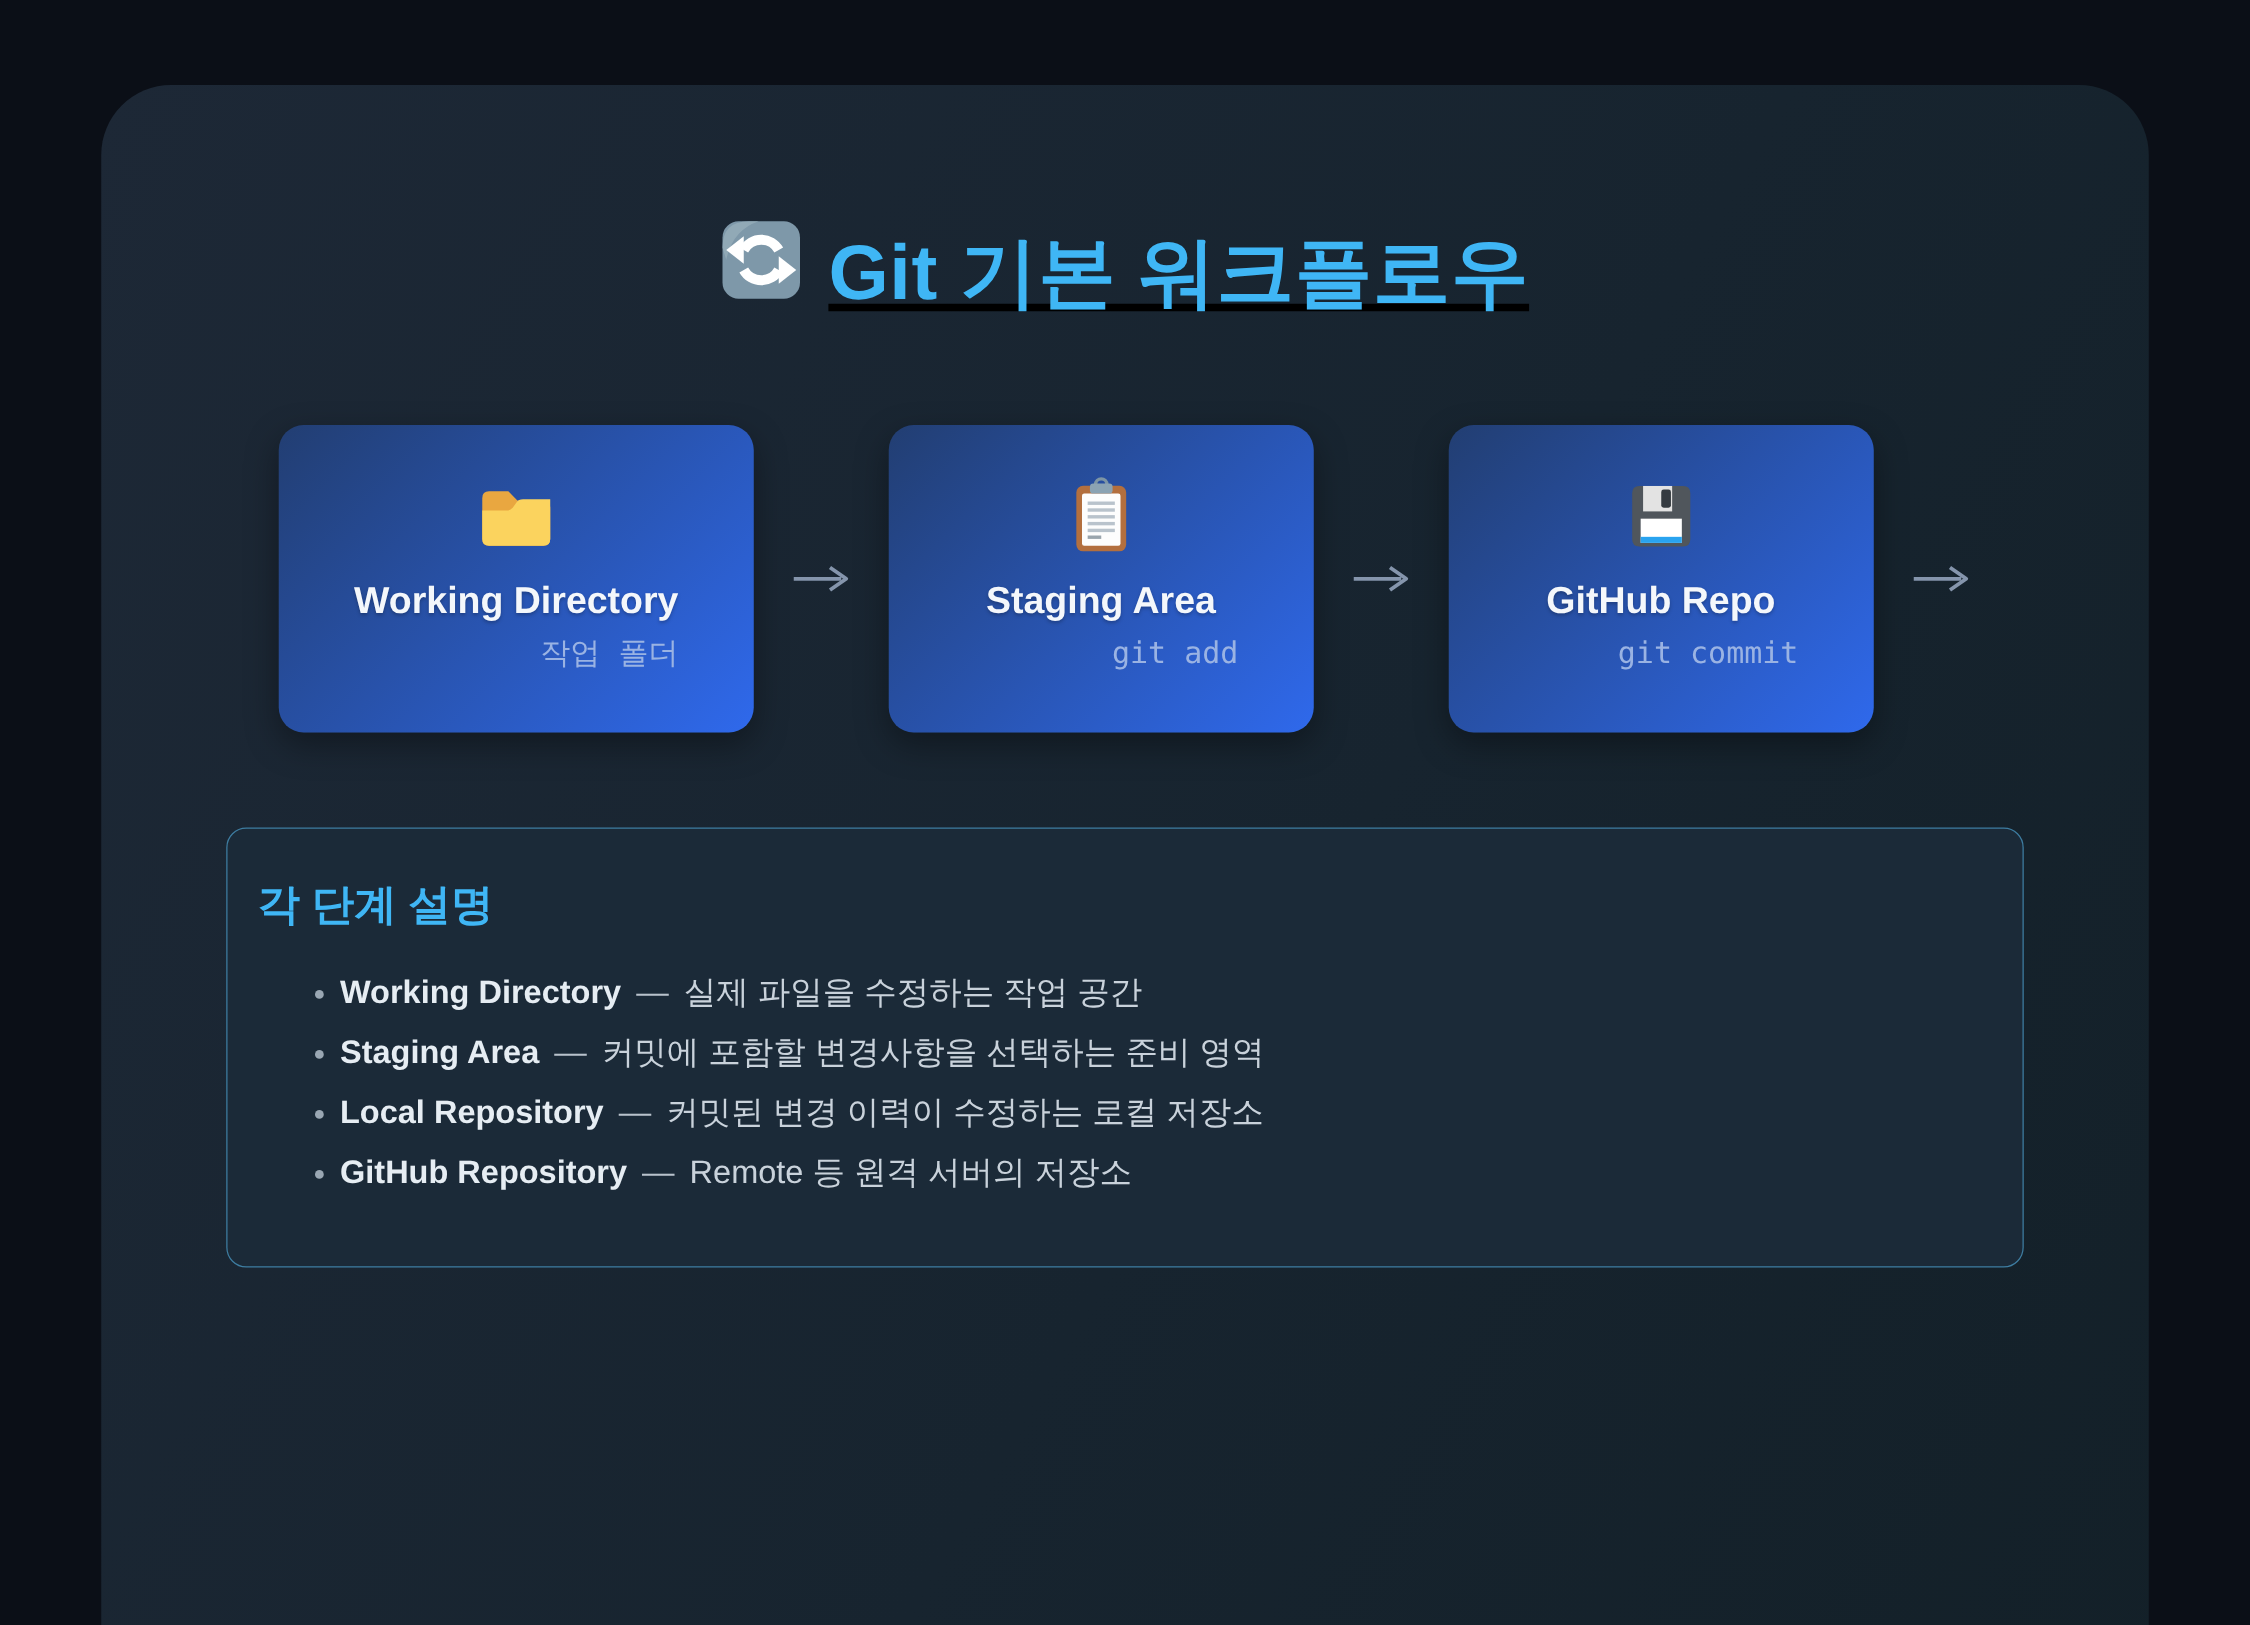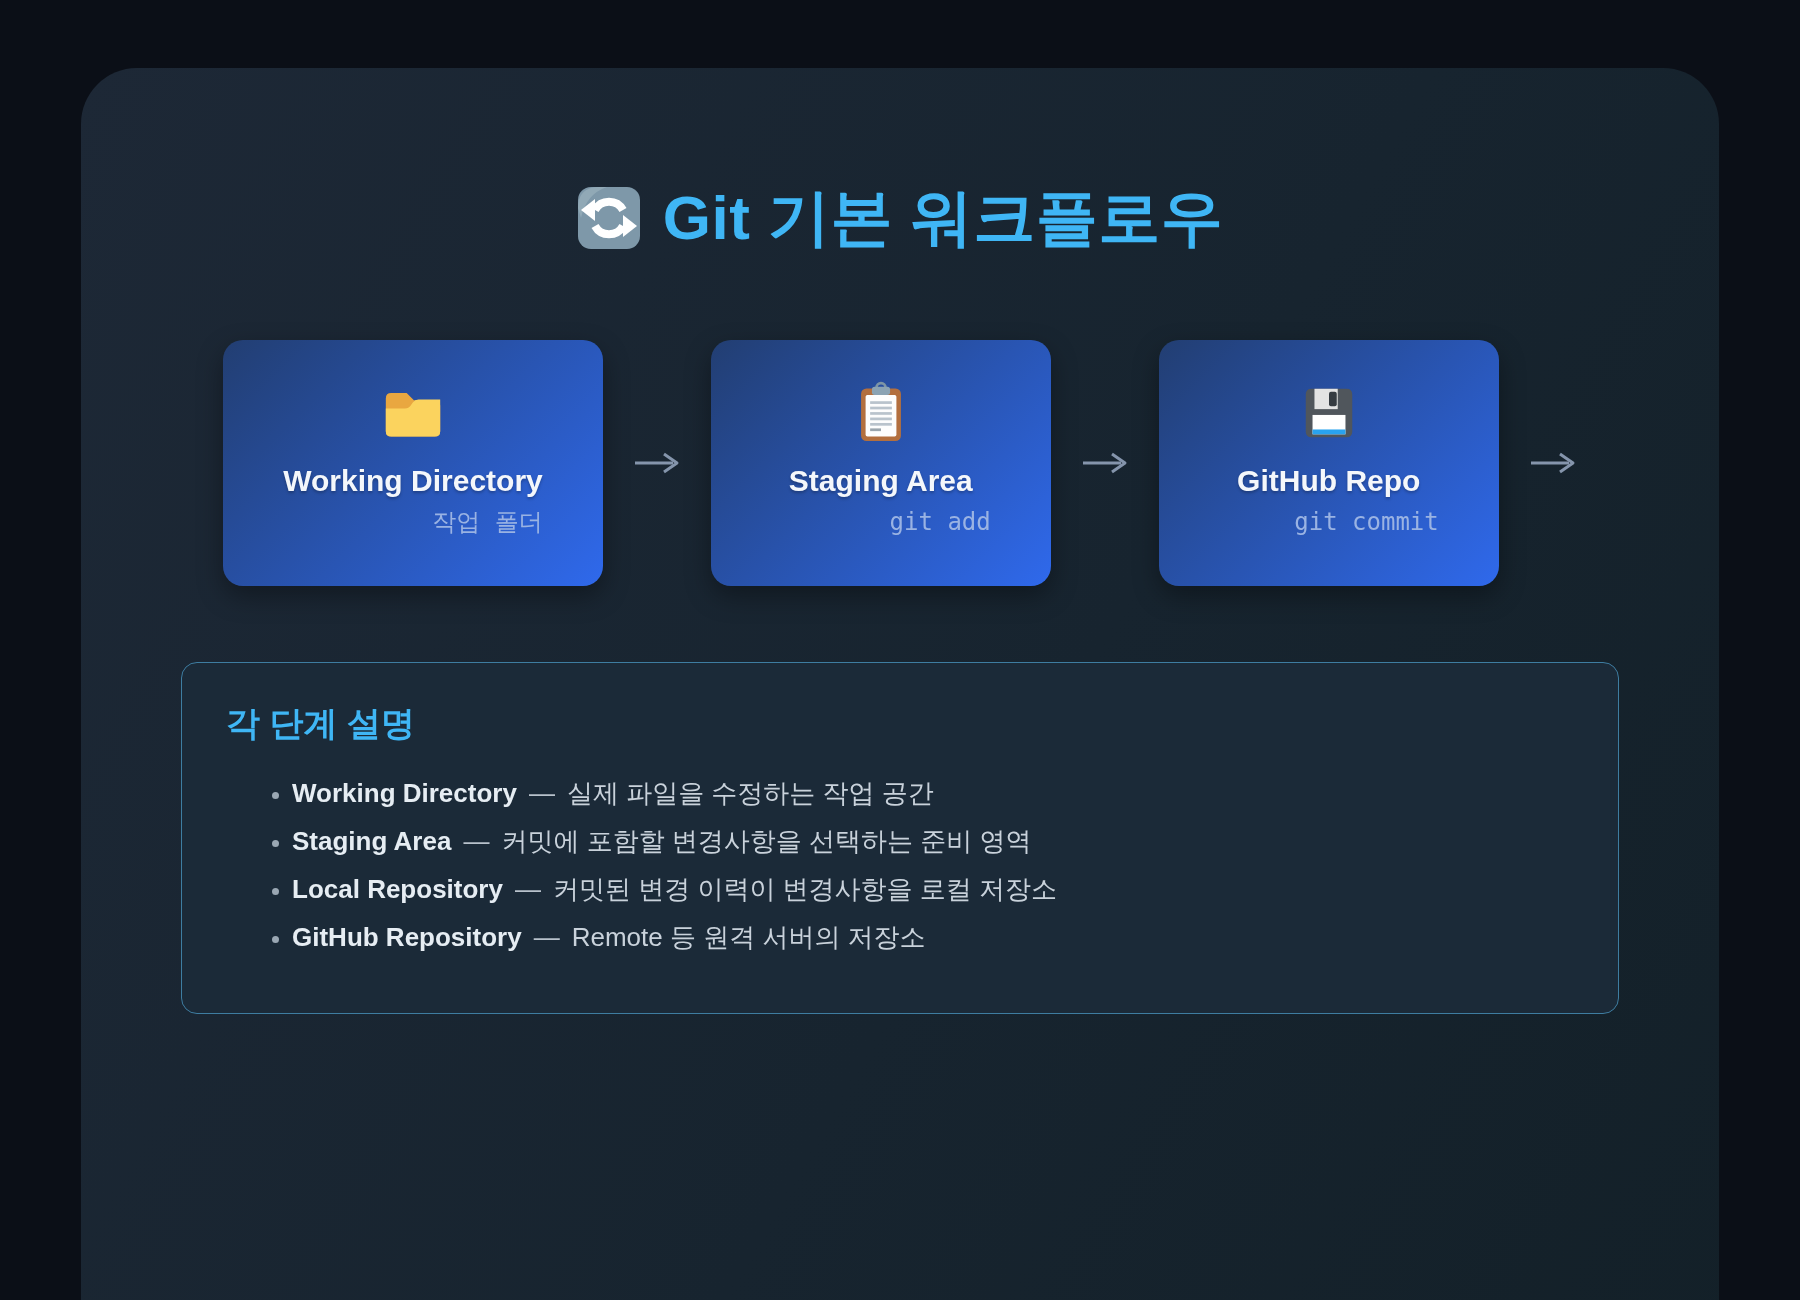--- a/index.html
+++ b/index.html
@@ -13,22 +13,22 @@
   .panel {
     position: absolute;
     left: 81px; top: 68px;
     width: 1638px; height: 1420px;
     border-radius: 56px;
     background: linear-gradient(120deg, var(--panel-bg-1, #1d2836) 0%, #17242f 55%, var(--panel-bg-2, #132028) 100%);
     padding: 108px 40px 40px 40px;
   }
   
   .title-row {
-    display: flex; justify-content: center; align-items: center;
-    gap: 22px; margin: 0 0 80px 0;
+    display: flex; justify-content: center; 
+    gap: 22px; margin: 0 0 80px 0; text-decoration: underline;
   }
   .title-row h1 {
     margin: 0;
     font-size: 62px; font-weight: 700;
     color: var(--accent, #3fb6f5);
     letter-spacing: 0.5px;
   }
   .title-icon { width: 64px; height: 64px; flex: 0 0 auto; }
   
   .flow {
@@ -62,21 +62,21 @@
     color: var(--card-subtitle, #9ab3e3);
     text-align: right;
   }
   .flow-arrow { color: var(--arrow, #8595ac); flex: 0 0 auto; display: block; }
   
   .legend {
     margin: 76px 60px 0 60px;
     background: var(--legend-bg, #1b2a38);
     border: 1px solid var(--legend-border, #3e7da1);
     border-radius: 16px;
-    padding: 38px 44px 52px 44px;
+    padding: 38px 44px 52px 24px;
   }
   .legend-heading {
     margin: 0 0 22px 0;
     font-size: 34px; font-weight: 700;
     color: var(--accent, #3fb6f5);
   }
   .legend ul {
     margin: 0; padding: 0 0 0 28px;
     list-style: disc;
   }
@@ -177,21 +177,21 @@
   <div class="legend">
     <h2 class="legend-heading">각 단계 설명</h2>
     <ul>
       <li>
         <strong>Working Directory</strong><span class="dash">—</span><span>실제 파일을 수정하는 작업 공간</span>
       </li>
       <li>
         <strong>Staging Area</strong><span class="dash">—</span><span>커밋에 포함할 변경사항을 선택하는 준비 영역</span>
       </li>
       <li>
-        <strong>Local Repository</strong><span class="dash">—</span><span>커밋된 변경 이력이 변경사항을 로컬 저장소</span>
+        <strong>Local Repository</strong><span class="dash">—</span><span>커밋된 변경 이력이 수정하는 로컬 저장소</span>
       </li>
       <li>
         <strong>GitHub Repository</strong><span class="dash">—</span><span>Remote 등 원격 서버의 저장소</span>
       </li>
     </ul>
   </div>
 
 </div>
 
 </body></html>

